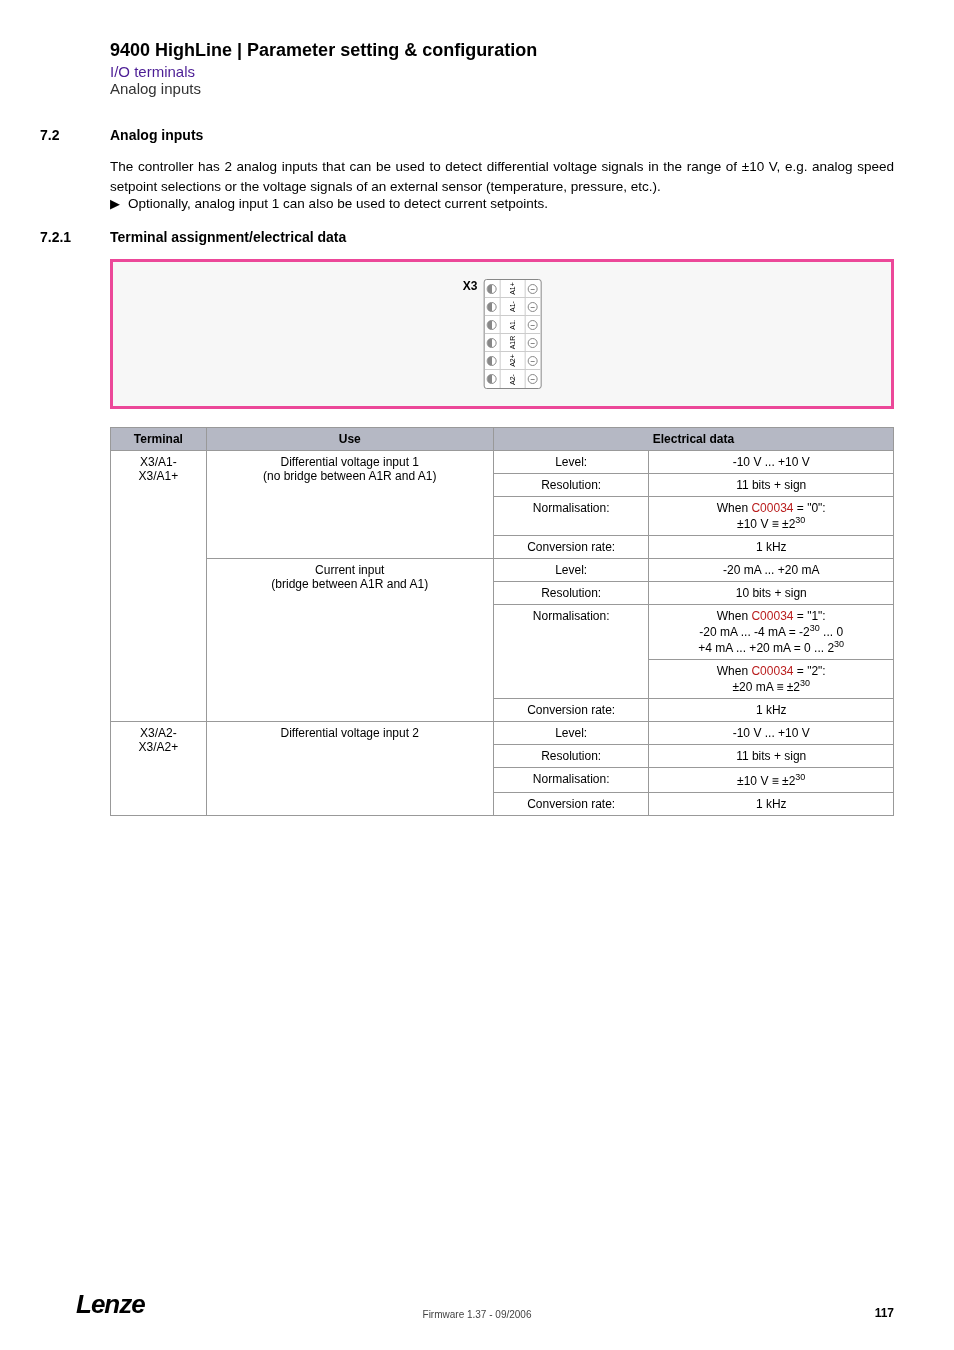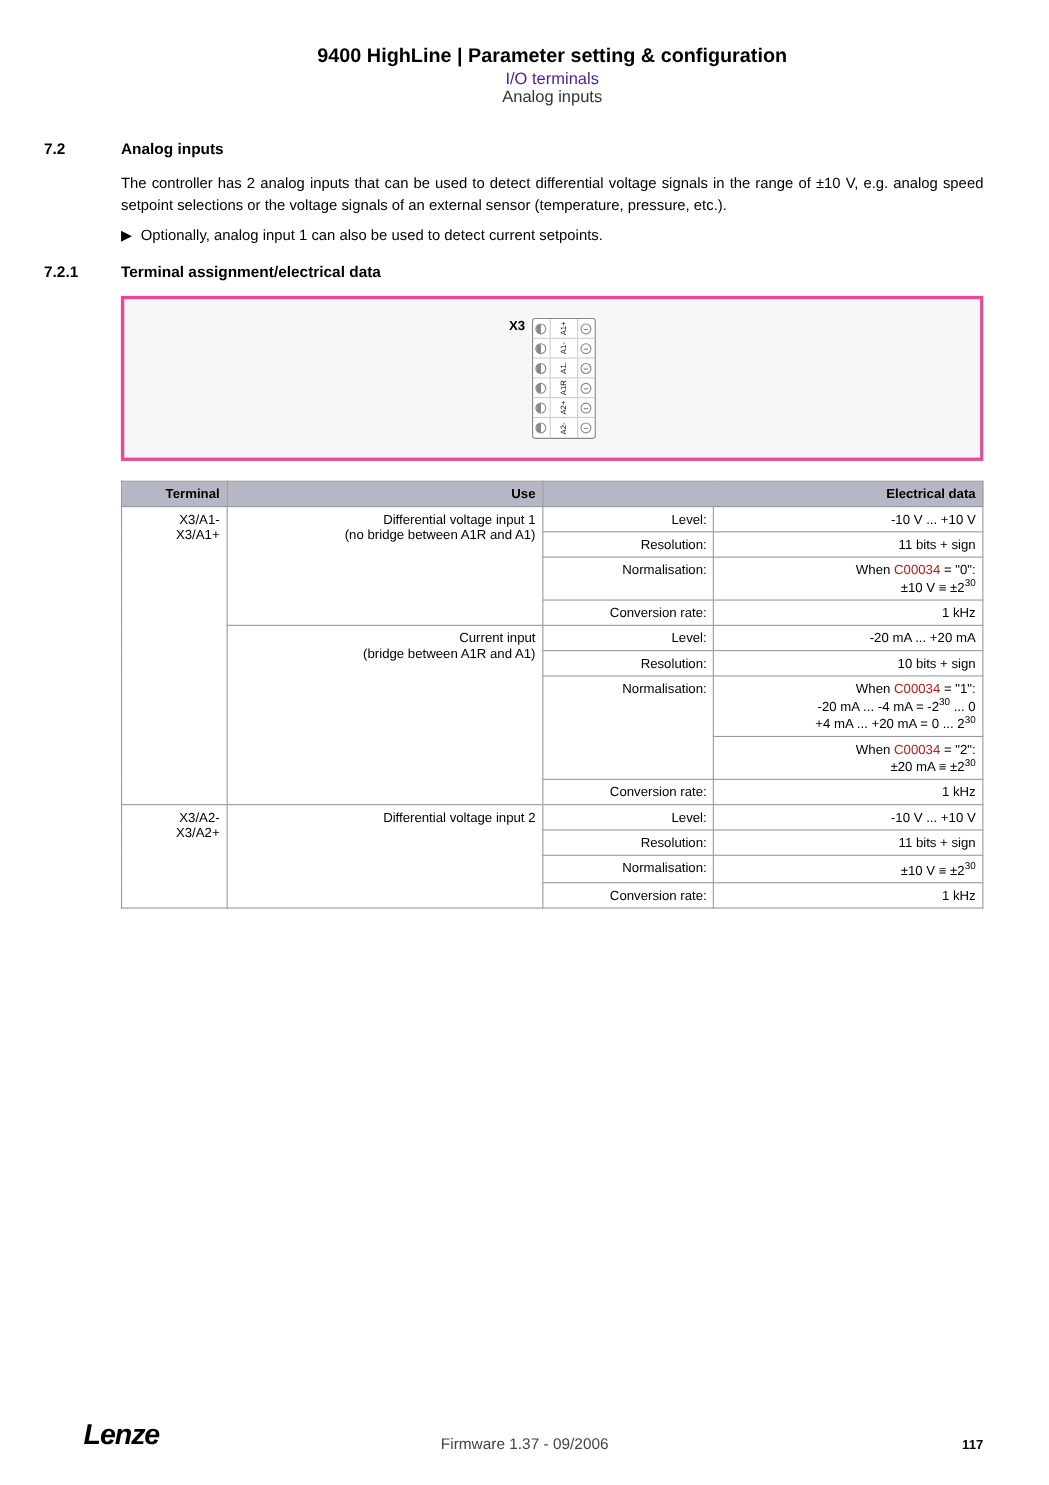--- a/index.html
+++ b/index.html
@@ -8,21 +8,21 @@
     background: #fff;
     color: #000;
     width: 954px;
     height: 1350px;
     position: relative;
   }
   .page {
     padding: 40px 60px 40px 110px;
   }
   .header {
-    text-align: center;
+    text-align: left;
     margin-bottom: 30px;
   }
   .header-title {
     font-size: 18px;
     font-weight: bold;
   }
   .header-sub1 {
     font-size: 15px;
     color: #4c1d95;
     margin-top: 2px;
@@ -43,21 +43,20 @@
     font-weight: bold;
   }
   .section-title {
     font-size: 14px;
     font-weight: bold;
   }
   .body-text {
     font-size: 13.5px;
     line-height: 1.45;
     text-align: justify;
-    margin-bottom: 10px;
   }
   .bullet-row {
     display: flex;
     align-items: baseline;
     margin-bottom: 18px;
   }
   .bullet-glyph {
     width: 18px;
     font-size: 13px;
   }
@@ -132,21 +131,21 @@
   }
 
   table.data {
     width: 100%;
     border-collapse: collapse;
     font-size: 12px;
   }
   table.data th, table.data td {
     border: 1px solid #999;
     padding: 4px 6px;
-    text-align: right;
+    text-align: center;
     vertical-align: top;
   }
   table.data th {
     background: #b5b8c4;
     font-weight: bold;
   }
   .ralign { text-align: right; margin-top: 16px; }
   .link { color: #b91c1c; }
   sup { font-size: 9px; vertical-align: super; }
 
@@ -160,21 +159,21 @@
     justify-content: space-between;
   }
   .logo {
     font-size: 26px;
     font-weight: 900;
     font-style: italic;
     letter-spacing: -1px;
     margin-left: 16px;
   }
   .footer-center {
-    font-size: 14px;
+    font-size: 10px;
     color: #444;
     position: absolute;
     left: 50%;
     transform: translateX(-50%);
   }
   .footer-page {
     font-size: 12px;
     font-weight: bold;
     text-align: center;
   }

